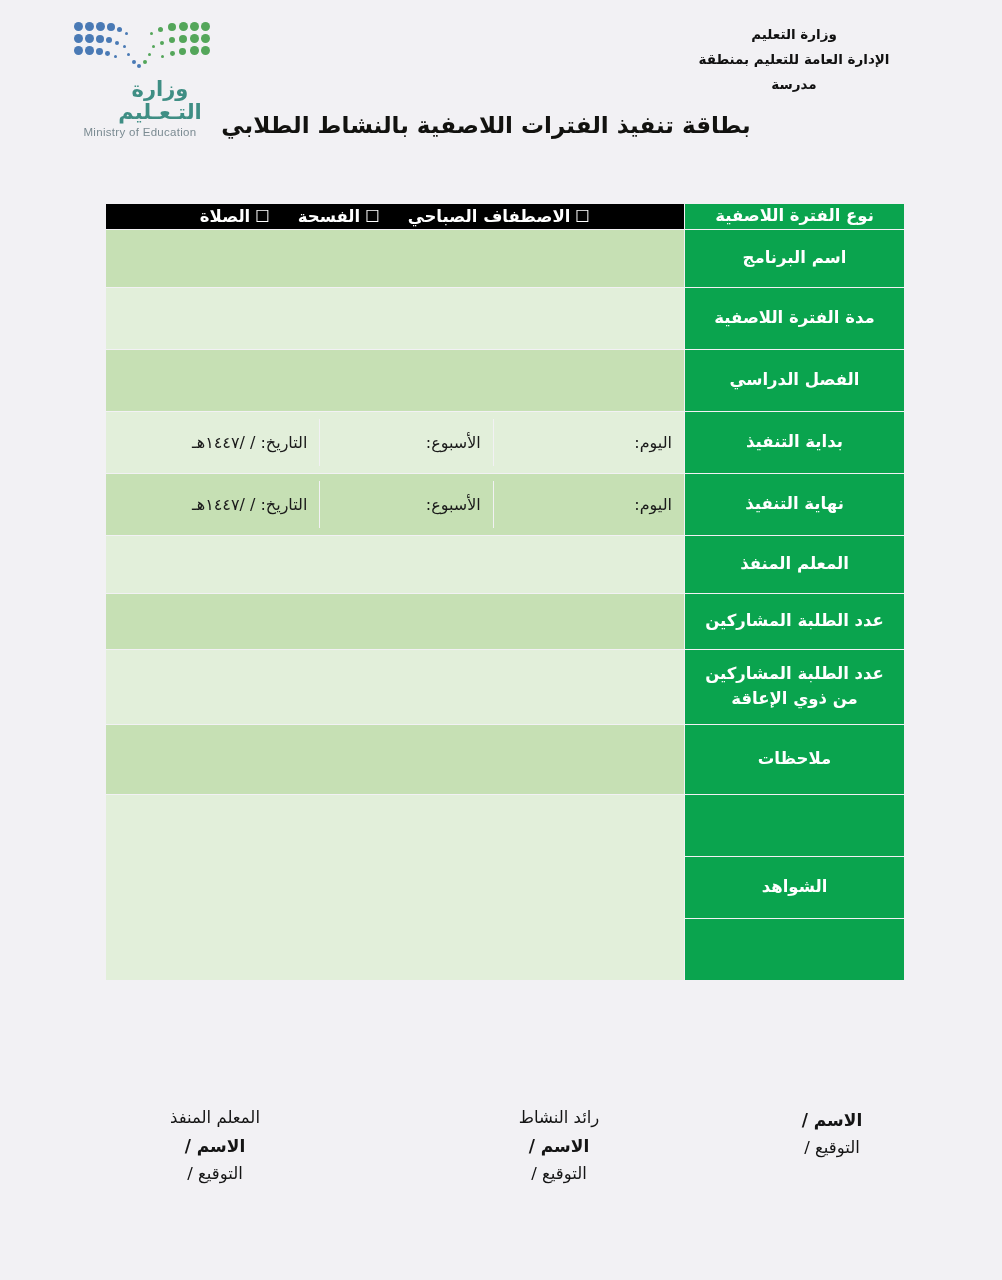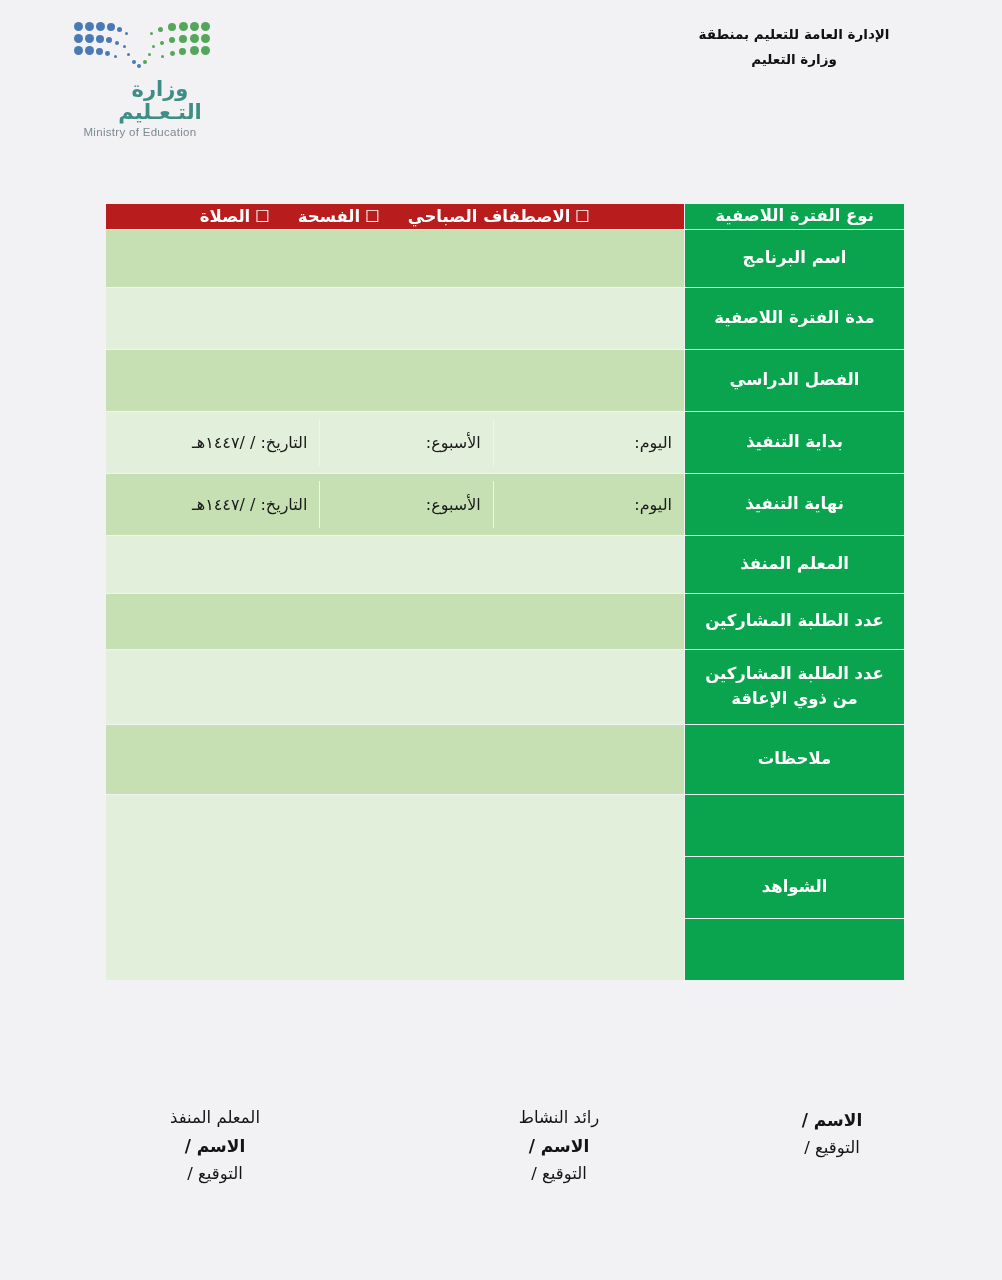--- a/index.html
+++ b/index.html
@@ -126,21 +126,21 @@
   .val {
     font-family: "DejaVu Sans", sans-serif;
     font-size: 16px;
     color: #1a1a1a;
     text-align: center;
   }
   .val.dark  { background: #c6e0b4; }
   .val.light { background: #e2efda; }
 
   .hdr-opts {
-    background: #b91c1c;
+    background: #000000;
     color: #ffffff;
     font-family: "DejaVu Sans", sans-serif;
     font-size: 16.5px;
     font-weight: 700;
     text-align: center;
     padding: 12px 10px;
     white-space: nowrap;
   }
   .hdr-opts .opt { margin: 0 11px; }
   .hdr-opts .cb {
@@ -263,24 +263,26 @@
           <span style="left: 91px; top: 35px; width: 3.2px; height: 3.2px; background: rgb(84, 166, 90);"></span>
           <span style="left: 78px; top: 33px; width: 3px; height: 3px; background: rgb(84, 166, 90);"></span>
           <span style="left: 73px; top: 40px; width: 3.8px; height: 3.8px; background: rgb(84, 166, 90);"></span>
           <span style="left: 67px; top: 44px; width: 4.2px; height: 4.2px; background: rgb(74, 122, 181);"></span>
         </div>
       <div class="logo-ar">وزارة التـعـليم</div>
       <div class="logo-en">Ministry of Education</div>
     </div>
 
     <div class="ministry-lines">
+      <div>وزارة التعليم</div>
       <div>الإدارة العامة للتعليم بمنطقة</div>
-      <div>وزارة التعليم</div>
-    </div>
-
+      <div>مدرسة</div>
+    </div>
+
+    <div class="doc-title">بطاقة تنفيذ الفترات اللاصفية بالنشاط الطلابي</div>
   </div>
 
   <table class="form-table">
     <tbody>
 
       <tr>
         <td class="lbl">نوع الفترة اللاصفية</td>
         <td class="hdr-opts">
           <span class="opt"><span class="cb">☐</span><span>الاصطفاف الصباحي</span></span>
           <span class="opt"><span class="cb">☐</span><span>الفسحة</span></span>

